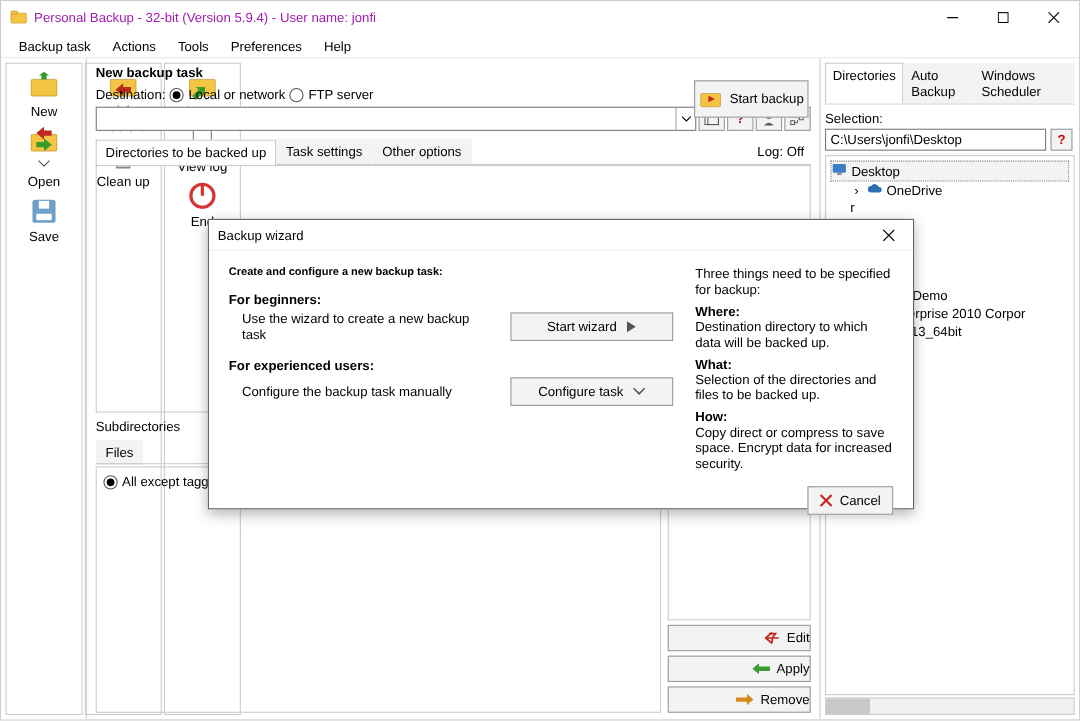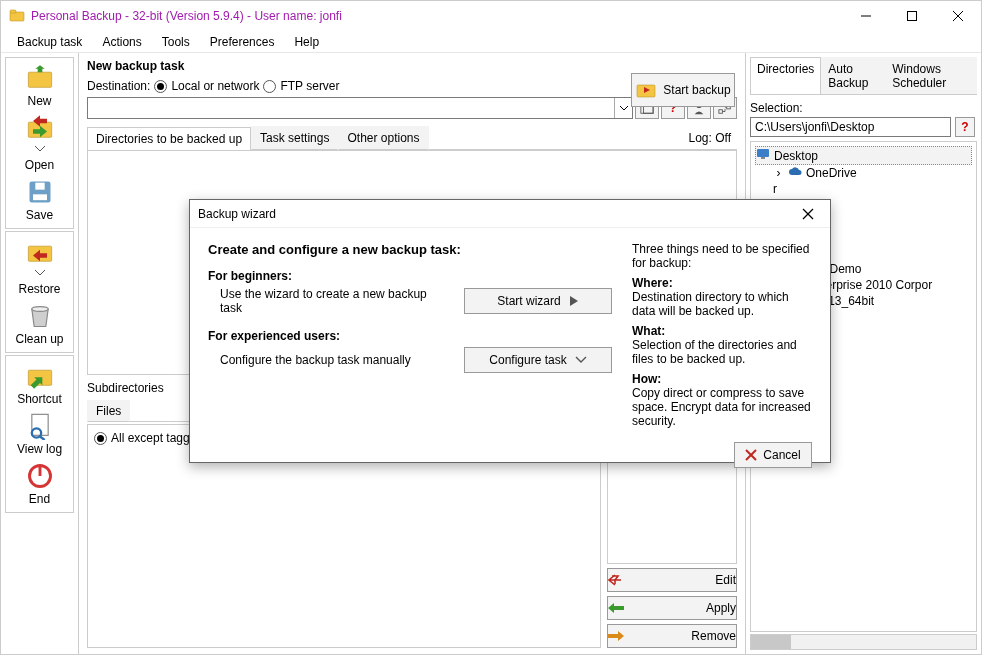--- a/index.html
+++ b/index.html
@@ -9,21 +9,21 @@
 .titlebar .icon { width:16px; height:16px; margin-right:6px; }
 .titlebar .title { flex:1; color:#a21caf; }
 .winbtns { display:flex; }
 .winbtn { width:46px; height:30px; display:flex; align-items:center; justify-content:center; color:#555; }
 .winbtn svg { width:10px; height:10px; }
 
 .menubar { height:22px; display:flex; align-items:center; padding:0 6px; gap:0; border-bottom:1px solid #e8e8e8; }
 .menubar .mi { padding:2px 10px; color:#000; }
 
 .content { display:flex; height: calc(655px - 30px - 22px - 2px); }
-.sidebar { width:78px; border-right:1px solid #ccc; background:#fff; padding:4px; display:flex; flex-direction:column; gap:2px; }
+.sidebar { width:78px; border-right:1px solid #ccc; background:#fff; padding:4px; display:flex; flex-direction:row; gap:2px; }
 .sidegroup { border:1px solid #ccc; padding:4px 0; display:flex; flex-direction:column; align-items:center; gap:2px; }
 .sidebtn { width:68px; display:flex; flex-direction:column; align-items:center; padding:2px 0; }
 .sidebtn .ic { width:28px; height:28px; display:flex; align-items:center; justify-content:center; }
 .sidebtn .lb { margin-top:2px; color:#000; text-align:center; }
 
 .main { flex:1; padding:6px 8px 6px 8px; display:flex; flex-direction:column; }
 .hdr { font-weight:bold; margin-bottom:6px; }
 .destrow { display:flex; align-items:center; gap:4px; margin-bottom:4px; }
 .destrow .lbl { }
 .radio-wrap { display:flex; align-items:center; gap:4px; }
@@ -41,21 +41,21 @@
 .tabright { margin-left:auto; padding:4px 6px; }
 .bigbox { border:1px solid #ccc; flex:1; margin-top:0; }
 
 .subhdr { margin-top:6px; }
 .subtabs { display:flex; gap:0; margin-top:4px; border-bottom:1px solid #ccc; }
 .subbody { display:flex; gap:6px; margin-top:2px; flex:1; }
 .leftbox { flex:1; border:1px solid #ccc; padding:6px; }
 .radio-line { display:flex; align-items:center; gap:4px; }
 .rightcol { width:130px; display:flex; flex-direction:column; gap:4px; }
 .prevbox { flex:1; border:1px solid #ccc; min-height:140px; }
-.smbtn { height:24px; border:1px solid #999; background:#f3f3f3; display:flex; align-items:center; justify-content:space-between; gap:6px; }
+.smbtn { height:24px; border:1px solid #999; background:#f3f3f3; display:flex; align-items:center; justify-content:flex-end; gap:6px; }
 
 .rightpanel { width:236px; border-left:1px solid #ccc; padding:4px; display:flex; flex-direction:column; }
 .rtabs { display:flex; border-bottom:1px solid #ccc; }
 .rtab { padding:4px 6px; border:1px solid #ccc; border-bottom:none; background:#fff; }
 .rtab.inactive { background:#f3f3f3; border-color:transparent transparent #ccc transparent; }
 .sel-label { margin-top:6px; }
 .sel-input { width:calc(100% - 26px); height:20px; border:1px solid #7a7a7a; padding:0 4px; display:inline-flex; align-items:center; }
 .sel-row { display:flex; gap:4px; margin-top:2px; align-items:flex-end; }
 .qbtn { width:20px; height:20px; border:1px solid #999; background:#f3f3f3; color:#c00; font-weight:bold; display:flex; align-items:center; justify-content:center; }
 .addbtn { flex:1; height:34px; border:1px solid #999; background:#f3f3f3; display:flex; align-items:center; justify-content:center; gap:6px; }
@@ -69,21 +69,21 @@
 .hscroll-thumb { position:absolute; left:0; top:0; height:14px; width:40px; background:#c8c8c8; }
 
 .startbtn { position:absolute; right:246px; top:72px; width:104px; height:34px; border:1px solid #999; background:#f3f3f3; display:flex; align-items:center; justify-content:center; gap:6px; }
 
 .wizard { position:absolute; left:188px; top:198px; width:642px; height:264px; background:#fff; border:1px solid #666; box-shadow:0 4px 12px rgba(0,0,0,0.3); }
 .wiz-title { height:28px; display:flex; align-items:center; padding:0 8px; border-bottom:1px solid #eee; }
 .wiz-title .t { flex:1; }
 .wiz-close { width:28px; height:20px; display:flex; align-items:center; justify-content:center; }
 .wiz-body { display:flex; padding:14px 18px; gap:20px; }
 .wiz-left { flex:1; }
-.wiz-h { font-size:13px; font-weight:bold; margin-bottom:12px; }
+.wiz-h { font-size:10px; font-weight:bold; margin-bottom:12px; }
 .wiz-sh { font-weight:bold; margin-top:6px; margin-bottom:4px; }
 .wiz-row { display:flex; align-items:center; gap:12px; margin-bottom:14px; }
 .wiz-txt { flex:1; padding-left:12px; }
 .wiz-btn { width:148px; height:26px; border:1px solid #999; background:#f3f3f3; display:flex; align-items:center; justify-content:center; gap:8px; }
 .wiz-right { width:180px; font-size:12px; }
 .wiz-right b { display:block; margin-top:6px; }
 .cancel-wrap { display:flex; justify-content:flex-end; padding:0 18px 10px; }
 .cancel-btn { width:78px; height:26px; border:1px solid #999; background:#f3f3f3; display:flex; align-items:center; justify-content:center; gap:6px; }
 
 

